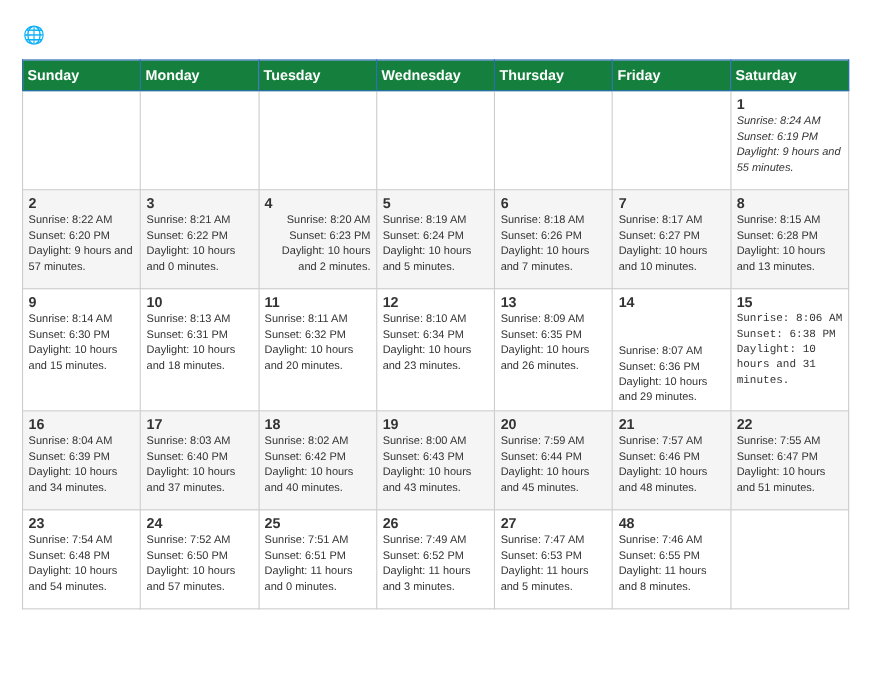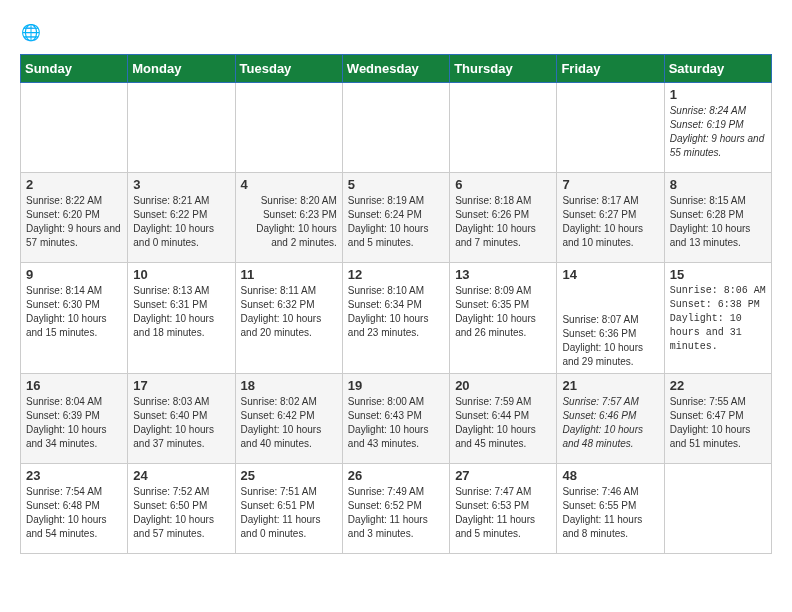--- a/index.html
+++ b/index.html
@@ -249,21 +249,21 @@
 Daylight: 10 hours and 43 minutes.</div>
         </td>
         <td>
           <span class="day-number">20</span>
           <div class="day-info" style="white-space: pre-line;">Sunrise: 7:59 AM
 Sunset: 6:44 PM
 Daylight: 10 hours and 45 minutes.</div>
         </td>
         <td>
           <span class="day-number">21</span>
-          <div class="day-info" style="white-space: pre-line; font-style: italic;">Sunrise: 7:57 AM
+          <div class="day-info" style="white-space: pre-line;">Sunrise: 7:57 AM
 Sunset: 6:46 PM
 Daylight: 10 hours and 48 minutes.</div>
         </td>
         <td>
           <span class="day-number">22</span>
           <div class="day-info" style="white-space: pre-line;">Sunrise: 7:55 AM
 Sunset: 6:47 PM
 Daylight: 10 hours and 51 minutes.</div>
         </td>
       </tr>

